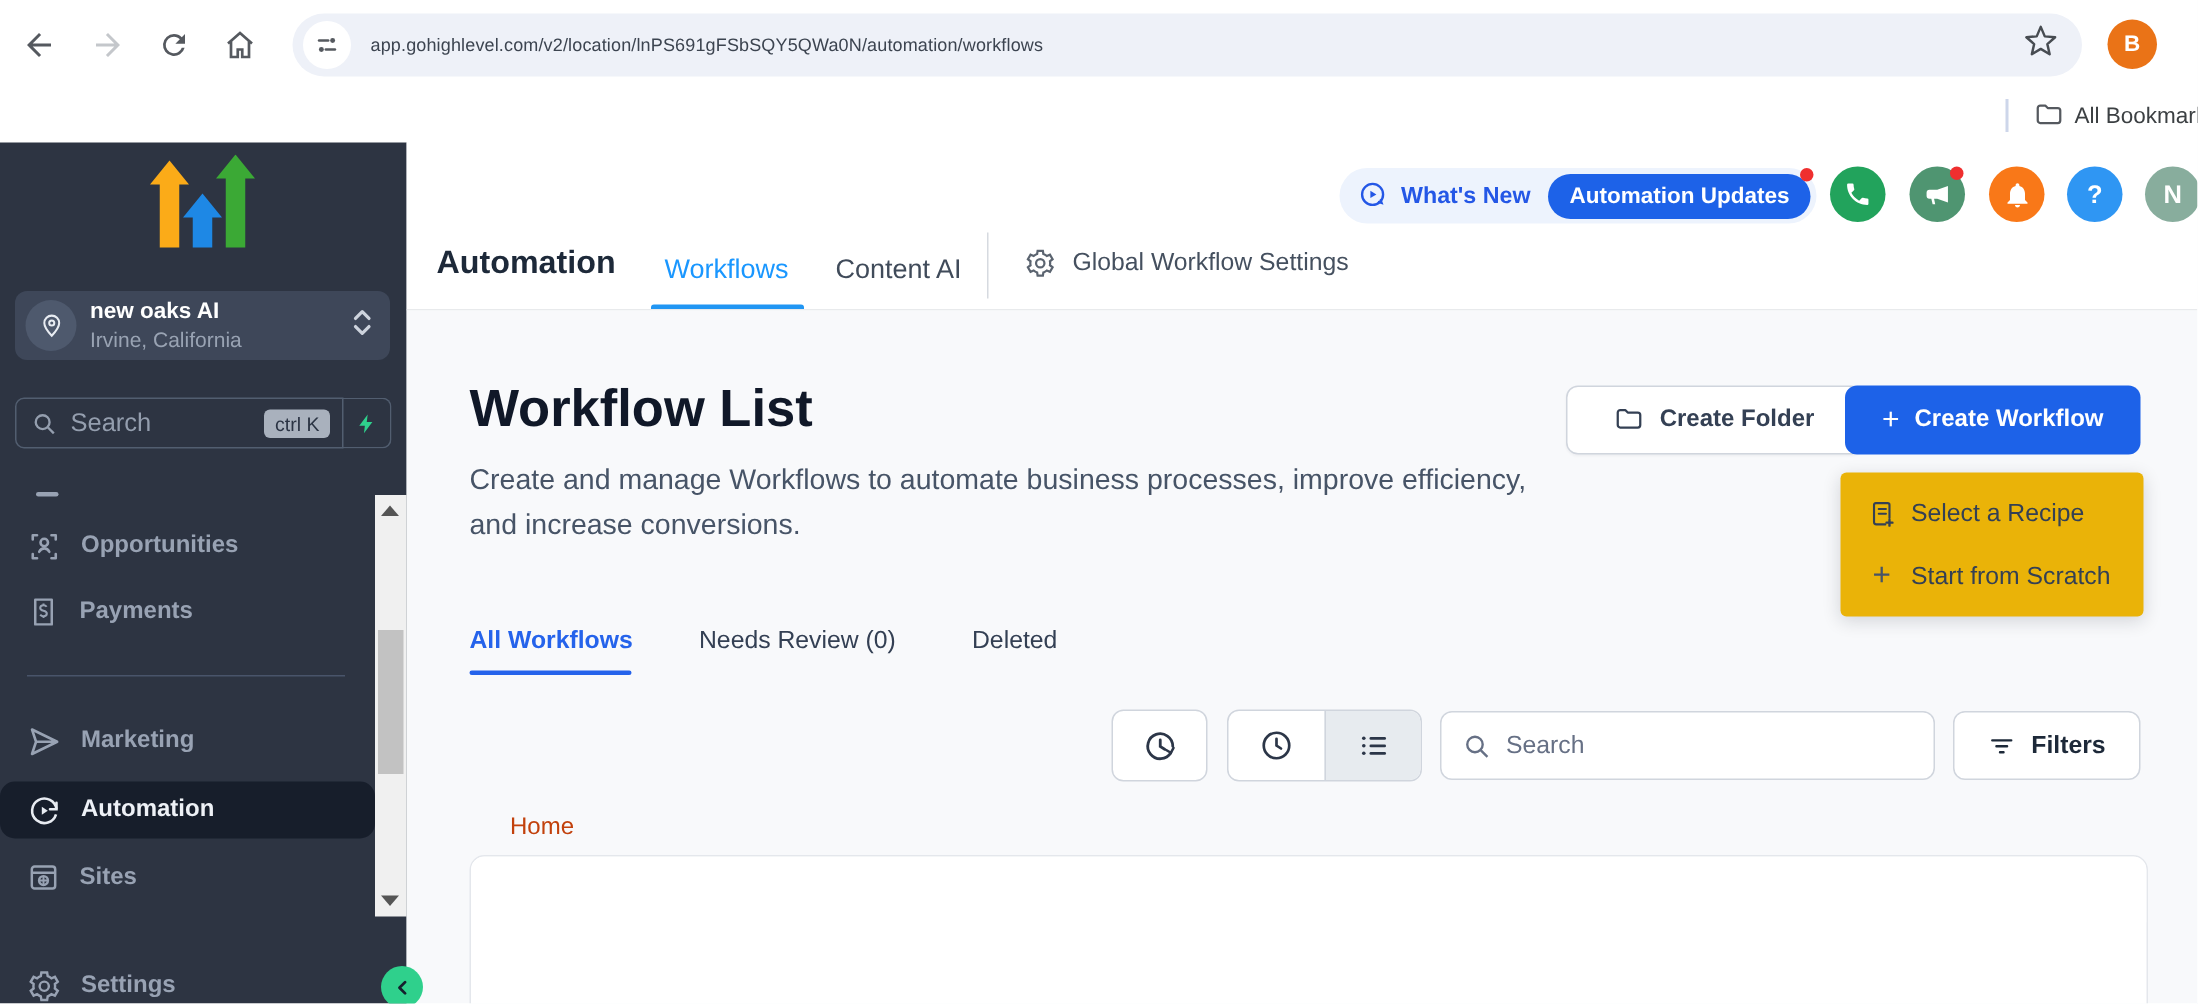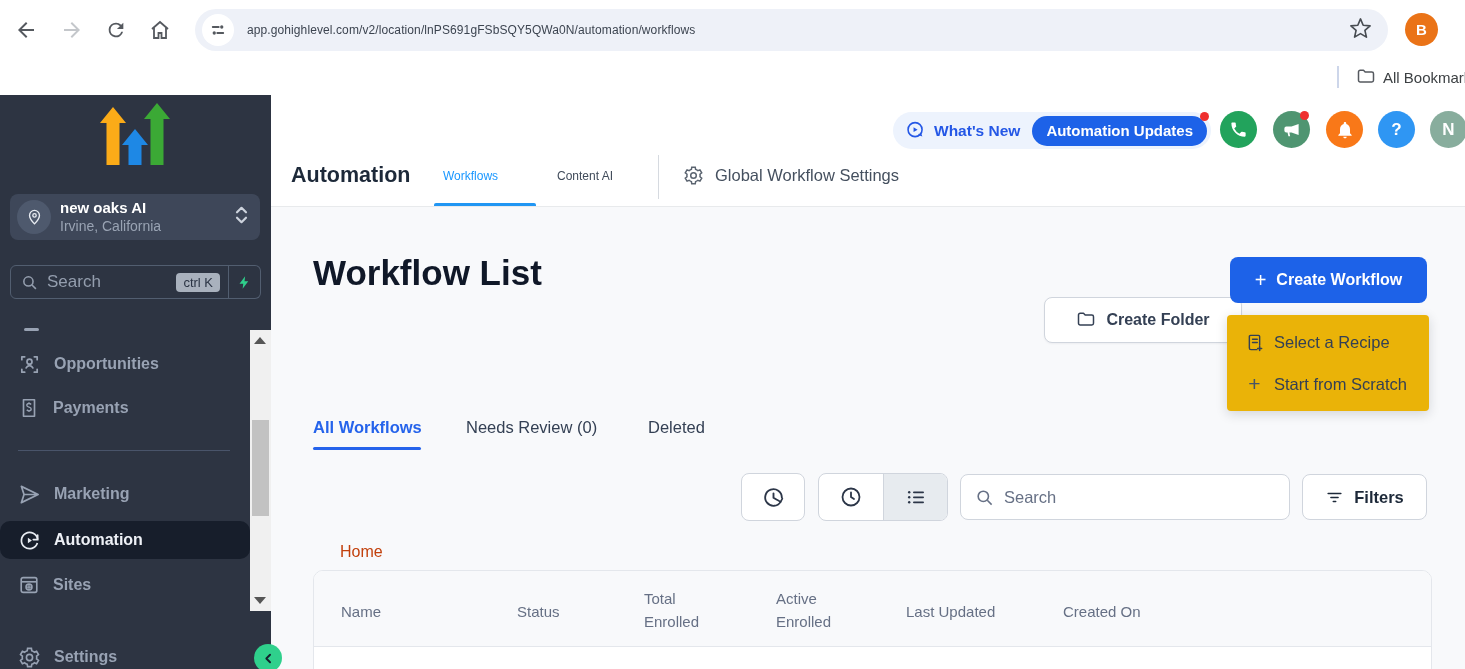--- a/index.html
+++ b/index.html
@@ -50,32 +50,32 @@
   
   .main { position:relative; flex:1; height:574px; overflow:hidden; }
   .main-header { position:relative; width:100%; height:112px; background:#fff; border-bottom:1px solid #e8eaec; }
   .wn-pill { position:absolute; left:622px; top:17px; height:37px; background:#edf3fd; border-radius:19px; display:flex; align-items:center; padding:0 4px 0 12px; cursor:pointer; }
   .wn-label { margin-left:8px; font-size:15.5px; font-weight:700; color:#2457e6; }
   .updates-pill { position:relative; margin-left:12px; height:30px; background:#1d62e8; color:#fff; font-size:15px; font-weight:700; border-radius:15px; display:flex; align-items:center; padding:0 14px; cursor:pointer; }
   .red-dot { position:absolute; width:9px; height:9px; border-radius:50%; background:#ef2f2f; }
   .circle-ico { position:absolute; top:16px; width:37px; height:37px; border-radius:50%; display:flex; align-items:center; justify-content:center; color:#fff; cursor:pointer; }
   .circle-ico .txt { font-size:17px; font-weight:700; color:#fff; }
   .title-row-title { position:absolute; left:20px; top:68px; font-size:21.5px; font-weight:700; color:#1d2939; }
-  .hdr-tab { position:absolute; top:74px; font-size:12px; font-weight:500; color:#404b5a; cursor:pointer; }
+  .hdr-tab { position:absolute; top:74px; font-size:18px; font-weight:500; color:#404b5a; cursor:pointer; }
   .hdr-tab.active { color:#1a97ff; }
   .hdr-underline { position:absolute; left:163px; bottom:0; width:102px; height:3px; background:#2196f3; border-radius:2px 2px 0 0; }
   .hdr-vdiv { position:absolute; left:387px; top:60px; width:1px; height:44px; background:#d6dae0; }
   .gws { position:absolute; left:412px; top:70px; display:flex; align-items:center; gap:11px; cursor:pointer; font-size:16.5px; color:#45505f; }
 
   
   .content { position:relative; width:100%; height:462px; background:#f8f9fb; }
   .page-title { position:absolute; left:42px; top:46px; font-size:35px; font-weight:700; color:#101828; }
   .page-desc { position:absolute; left:42px; top:99px; width:705px; font-size:19px; line-height:30px; color:#475467; }
   .btn { display:flex; align-items:center; justify-content:center; gap:10px; border-radius:8px; cursor:pointer; font-size:16px; font-weight:600; }
-  .btn-folder { position:absolute; left:773px; top:50px; width:198px; height:46px; background:#fff; border:1px solid #d0d5dd; color:#344054; box-shadow:0 1px 2px rgba(16,24,40,.05);margin-top:40px; }
+  .btn-folder { position:absolute; left:773px; top:50px; width:198px; height:46px; background:#fff; border:1px solid #d0d5dd; color:#344054; box-shadow:0 1px 2px rgba(16,24,40,.05); }
   .btn-create { position:absolute; left:959px; top:50px; width:197px; height:46px; background:#1d62e8; color:#fff; }
   .btn-create .plus { font-size:20px; font-weight:400; }
   .dropdown { position:absolute; left:956px; top:108px; width:202px; background:#eab308; border-radius:4px; box-shadow:0 3px 12px rgba(16,24,40,.16); padding:6px 0; z-index:20; }
   .dd-item { height:42px; display:flex; align-items:center; cursor:pointer; color:#344054; font-size:16.5px; }
   .dd-item svg, .dd-item .plus { margin-left:18px; width:19px; flex:none; text-align:center; }
   .dd-item .plus { font-size:21px; color:#475467; font-weight:400; }
   .dd-item .lbl { margin-left:10px; }
   .wf-tab { position:absolute; top:211px; font-size:16.5px; font-weight:500; color:#344054; cursor:pointer; }
   .wf-tab.active { color:#2563eb; font-weight:600; }
   .wf-underline { position:absolute; left:42px; top:240px; width:108px; height:3px; background:#2563eb; border-radius:2px; }
@@ -307,20 +307,21 @@
         <svg width="21" height="21" viewBox="0 0 24 24" fill="none" stroke="#5b6470" stroke-width="1.7">
           <circle cx="12" cy="12" r="3.2"></circle>
           <path d="M19.4 13.5a7.8 7.8 0 0 0 0-3l2-1.6-2-3.4-2.4 1a7.8 7.8 0 0 0-2.6-1.5L14 2.5h-4L9.6 5a7.8 7.8 0 0 0-2.6 1.5l-2.4-1-2 3.4 2 1.6a7.8 7.8 0 0 0 0 3l-2 1.6 2 3.4 2.4-1a7.8 7.8 0 0 0 2.6 1.5l.4 2.5h4l.4-2.5a7.8 7.8 0 0 0 2.6-1.5l2.4 1 2-3.4-2-1.6z"></path>
         </svg>
         <span>Global Workflow Settings</span>
       </div>
     </div>
 
     <div class="content">
       <div class="page-title">Workflow List</div>
+      <div class="page-desc">Create and manage Workflows to automate business processes, improve efficiency, and increase conversions.</div>
 
       <div class="btn btn-folder">
         <svg width="20" height="20" viewBox="0 0 24 24" fill="none" stroke="#344054" stroke-width="1.8" stroke-linejoin="round">
             <path d="M3 6c0-1.1.9-2 2-2h4l2 2h8c1.1 0 2 .9 2 2v8c0 1.1-.9 2-2 2H5c-1.1 0-2-.9-2-2V6z"></path>
           </svg>
         <span>Create Folder</span>
       </div>
       <div class="btn btn-create">
         <span class="plus">+</span>
         <span>Create Workflow</span>
@@ -383,25 +384,17 @@
       <div class="filters-btn">
         <svg width="19" height="19" viewBox="0 0 24 24" fill="none" stroke="#1d2939" stroke-width="2" stroke-linecap="round">
             <path d="M4 7h16M7.5 12h9M10.5 17h3"></path>
           </svg>
         <span>Filters</span>
       </div>
 
       <div class="breadcrumb">Home</div>
 
       <div class="table-card">
-        <div class="thead">
-          <span class="th" style="left:27px;top:29px">Name</span>
-          <span class="th" style="left:203px;top:29px">Status</span>
-          <span class="th" style="left:330px;top:16px;width:70px">Total Enrolled</span>
-          <span class="th" style="left:462px;top:16px;width:70px">Active Enrolled</span>
-          <span class="th" style="left:592px;top:29px">Last Updated</span>
-          <span class="th" style="left:749px;top:29px">Created On</span>
-        </div>
         <div style="height:44px;background:#fff"></div>
       </div>
     </div>
   </div>
 </div>
 
 </body></html>

